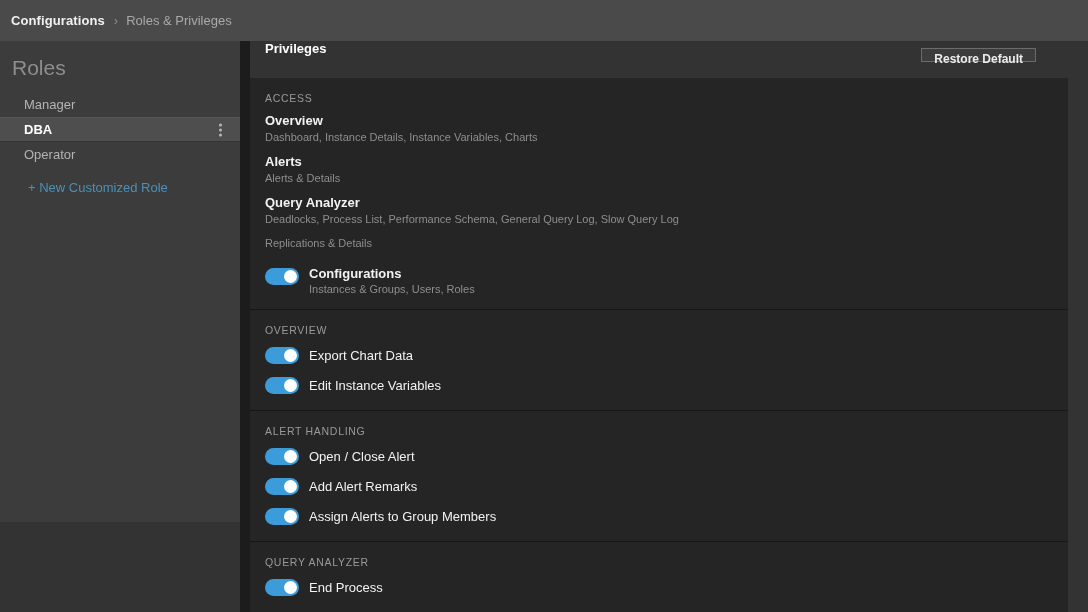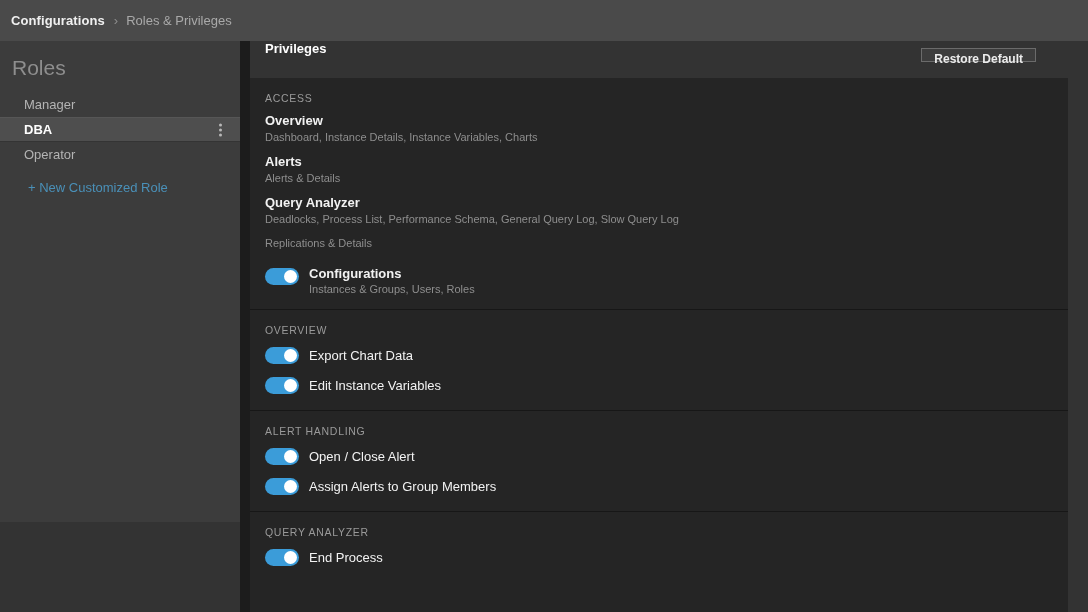--- a/index.html
+++ b/index.html
@@ -275,20 +275,26 @@
         <div class="section-label">ALERT HANDLING</div>
         <div class="rows">
 
           <div class="toggle-row">
             <span class="toggle">
               <span class="knob"></span>
             </span>
             <span class="toggle-label">Open / Close Alert</span>
           </div>
 
+          <div class="toggle-row">
+            <span class="toggle">
+              <span class="knob"></span>
+            </span>
+            <span class="toggle-label">Add Alert Remarks</span>
+          </div>
 
           <div class="toggle-row">
             <span class="toggle">
               <span class="knob"></span>
             </span>
             <span class="toggle-label">Assign Alerts to Group Members</span>
           </div>
 
         </div>
       </div>

